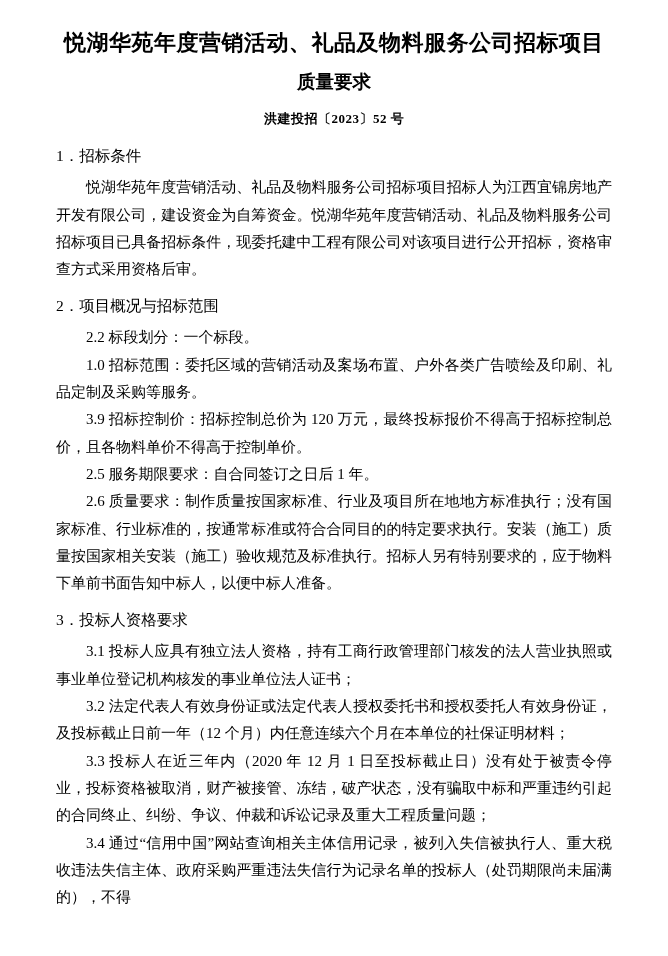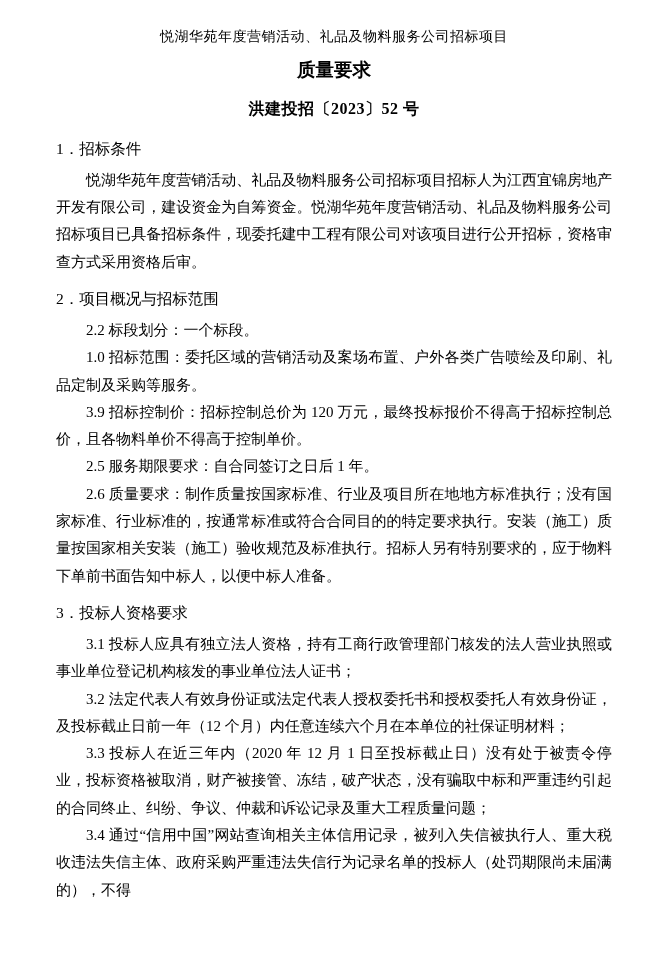--- a/index.html
+++ b/index.html
@@ -15,36 +15,36 @@
     overflow: hidden;
   }
   .page {
     width: 668px;
     height: 956px;
     box-sizing: border-box;
     padding: 26px 56px 0 56px;
     position: relative;
   }
   .title-line {
-    font-size: 14px;
-    font-weight: normal;
+    font-size: 22px;
+    font-weight: bold;
     text-align: center;
     letter-spacing: 0.5px;
     line-height: 1.5;
     margin: 0 0 10px 0;
   }
   .title-sub {
     font-size: 18.5px;
     font-weight: bold;
     text-align: center;
     line-height: 1.5;
     margin: 0 0 12px 0;
   }
   .doc-number {
-    font-size: 16px;
+    font-size: 13px;
     font-weight: bold;
     text-align: center;
     line-height: 1.5;
     margin: 0 0 16px 0;
     letter-spacing: 0.5px;
   }
   .sec-heading {
     font-size: 15.5px;
     font-weight: normal;
     line-height: 1.55;

